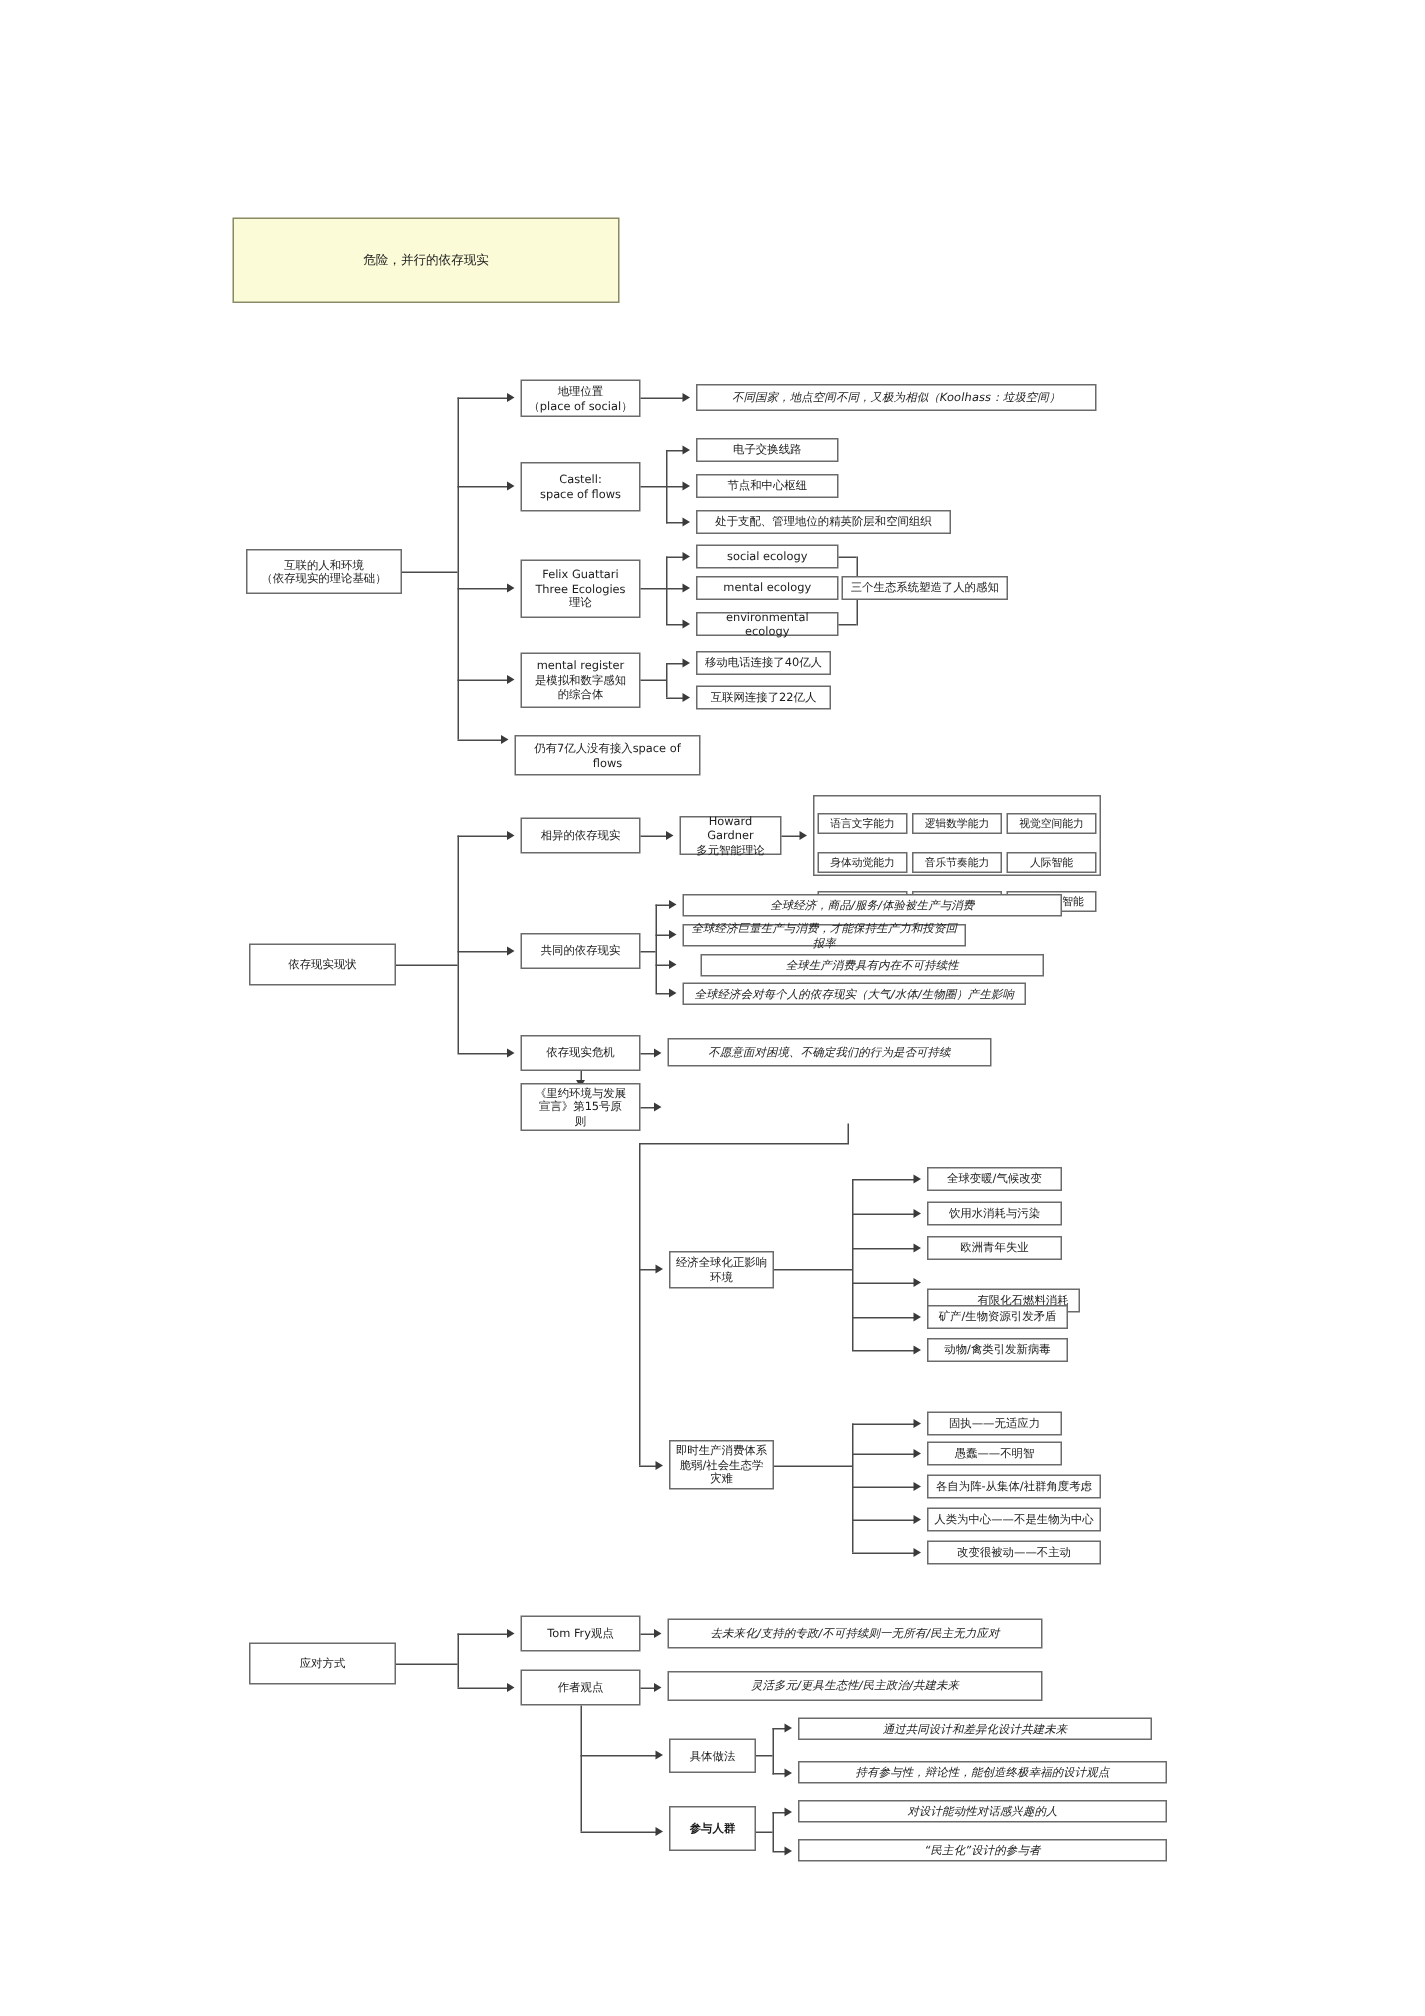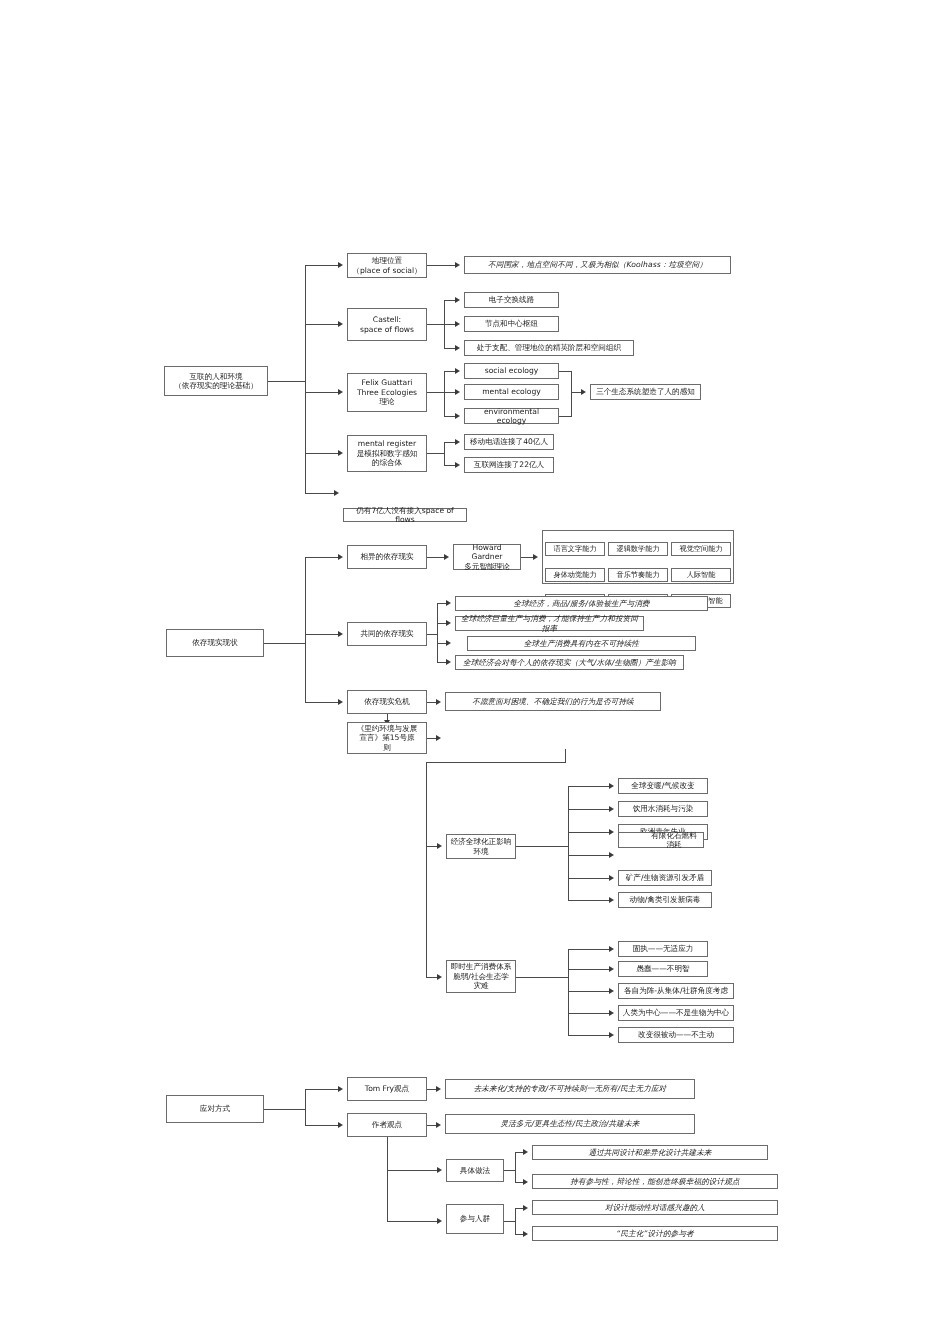--- a/index.html
+++ b/index.html
@@ -70,20 +70,21 @@
     border-left:3.2px solid transparent;
     border-right:3.2px solid transparent;
     border-top:5px solid #3a3a3a;
   }
 </style>
 </head>
 <body>
 
 <div id="canvas">
 
+  <div class="node title" style="left:155px;top:145px;width:258px;height:57px;">危险，并行的依存现实</div>
 
   <div class="node" style="left:164px;top:366px;width:104px;height:30px;">互联的人和环境
 （依存现实的理论基础）</div>
 
   <div class="ln lh" style="left:268px;top:381px;width:37px;"></div>
   <div class="ln lv" style="left:305px;top:265px;height:228px;"></div>
 
   <div class="ln lh" style="left:305px;top:265px;width:34px;"></div>
   <div class="arw" style="left:338px;top:262px;"></div>
   <div class="node" style="left:347px;top:253px;width:80px;height:25px;">地理位置
@@ -129,41 +130,41 @@
 
   <div class="ln lh" style="left:444px;top:416px;width:12px;"></div>
   <div class="arw" style="left:455px;top:413px;"></div>
   <div class="node" style="left:464px;top:408px;width:95px;height:16px;">environmental ecology</div>
 
   <div class="ln lh" style="left:559px;top:371px;width:12px;"></div>
   <div class="ln lh" style="left:559px;top:416px;width:12px;"></div>
   <div class="ln lv" style="left:571px;top:371px;height:46px;"></div>
   <div class="ln lh" style="left:571px;top:392px;width:11px;"></div>
   <div class="arw" style="left:581px;top:389px;"></div>
-  <div class="node" style="left:590px;top:384px;width:111px;height:16px;">三个生态系统塑造了人的感知</div>
+  <div class="node" style="left:561px;top:384px;width:111px;height:16px;">三个生态系统塑造了人的感知</div>
 
   <div class="ln lh" style="left:305px;top:453px;width:34px;"></div>
   <div class="arw" style="left:338px;top:450px;"></div>
   <div class="node" style="left:347px;top:435px;width:80px;height:37px;">mental register
 是模拟和数字感知
 的综合体</div>
   <div class="ln lh" style="left:427px;top:453px;width:17px;"></div>
   <div class="ln lv" style="left:444px;top:442px;height:23px;"></div>
 
   <div class="ln lh" style="left:444px;top:442px;width:12px;"></div>
   <div class="arw" style="left:455px;top:439px;"></div>
   <div class="node" style="left:464px;top:434px;width:90px;height:16px;">移动电话连接了40亿人</div>
 
   <div class="ln lh" style="left:444px;top:465px;width:12px;"></div>
   <div class="arw" style="left:455px;top:462px;"></div>
   <div class="node" style="left:464px;top:457px;width:90px;height:16px;">互联网连接了22亿人</div>
 
   <div class="ln lh" style="left:305px;top:493px;width:30px;"></div>
   <div class="arw" style="left:334px;top:490px;"></div>
-  <div class="node" style="left:343px;top:508px;width:124px;height:14px;">仍有7亿人没有接入space of flows</div>
+  <div class="node" style="left:343px;top:490px;width:124px;height:27px;">仍有7亿人没有接入space of flows</div>
 
   <div class="node" style="left:166px;top:629px;width:98px;height:28px;">依存现实现状</div>
   <div class="ln lh" style="left:264px;top:643px;width:41px;"></div>
   <div class="ln lv" style="left:305px;top:557px;height:145px;"></div>
 
   <div class="ln lh" style="left:305px;top:557px;width:34px;"></div>
   <div class="arw" style="left:338px;top:554px;"></div>
   <div class="node" style="left:347px;top:545px;width:80px;height:24px;">相异的依存现实</div>
   <div class="ln lh" style="left:427px;top:557px;width:18px;"></div>
   <div class="arw" style="left:444px;top:554px;"></div>
@@ -246,21 +247,21 @@
   <div class="ln lh" style="left:568px;top:809px;width:42px;"></div>
   <div class="arw" style="left:609px;top:806px;"></div>
   <div class="node" style="left:618px;top:801px;width:90px;height:16px;">饮用水消耗与污染</div>
 
   <div class="ln lh" style="left:568px;top:832px;width:42px;"></div>
   <div class="arw" style="left:609px;top:829px;"></div>
   <div class="node" style="left:618px;top:824px;width:90px;height:16px;">欧洲青年失业</div>
 
   <div class="ln lh" style="left:568px;top:855px;width:42px;"></div>
   <div class="arw" style="left:609px;top:852px;"></div>
-  <div class="node" style="left:618px;top:832px;width:86px;height:16px;padding-left:29px;">有限化石燃料消耗</div>
+  <div class="node" style="left:618px;top:859px;width:102px;height:16px;padding-left:29px;">有限化石燃料消耗</div>
 
   <div class="ln lh" style="left:568px;top:878px;width:42px;"></div>
   <div class="arw" style="left:609px;top:875px;"></div>
   <div class="node" style="left:618px;top:870px;width:94px;height:16px;">矿产/生物资源引发矛盾</div>
 
   <div class="ln lh" style="left:568px;top:900px;width:42px;"></div>
   <div class="arw" style="left:609px;top:897px;"></div>
   <div class="node" style="left:618px;top:892px;width:94px;height:16px;">动物/禽类引发新病毒</div>
 
   <div class="ln lh" style="left:426px;top:977px;width:12px;"></div>
@@ -318,21 +319,21 @@
   <div class="ln lv" style="left:515px;top:1152px;height:31px;"></div>
   <div class="ln lh" style="left:515px;top:1152px;width:9px;"></div>
   <div class="arw" style="left:523px;top:1149px;"></div>
   <div class="node wide" style="left:532px;top:1145px;width:236px;height:15px;">通过共同设计和差异化设计共建未来</div>
   <div class="ln lh" style="left:515px;top:1182px;width:9px;"></div>
   <div class="arw" style="left:523px;top:1179px;"></div>
   <div class="node wide" style="left:532px;top:1174px;width:246px;height:15px;">持有参与性，辩论性，能创造终极幸福的设计观点</div>
 
   <div class="ln lh" style="left:387px;top:1221px;width:51px;"></div>
   <div class="arw" style="left:437px;top:1218px;"></div>
-  <div class="node" style="left:446px;top:1204px;width:58px;height:30px;">参与人群</div>
+  <div class="node" style="left:446px;top:1204px;width:58px;height:30px;font-weight:bold;">参与人群</div>
   <div class="ln lh" style="left:504px;top:1221px;width:11px;"></div>
   <div class="ln lv" style="left:515px;top:1208px;height:26px;"></div>
   <div class="ln lh" style="left:515px;top:1208px;width:9px;"></div>
   <div class="arw" style="left:523px;top:1205px;"></div>
   <div class="node wide" style="left:532px;top:1200px;width:246px;height:15px;">对设计能动性对话感兴趣的人</div>
   <div class="ln lh" style="left:515px;top:1234px;width:9px;"></div>
   <div class="arw" style="left:523px;top:1231px;"></div>
   <div class="node wide" style="left:532px;top:1226px;width:246px;height:15px;">“民主化”设计的参与者</div>
 
 </div>

